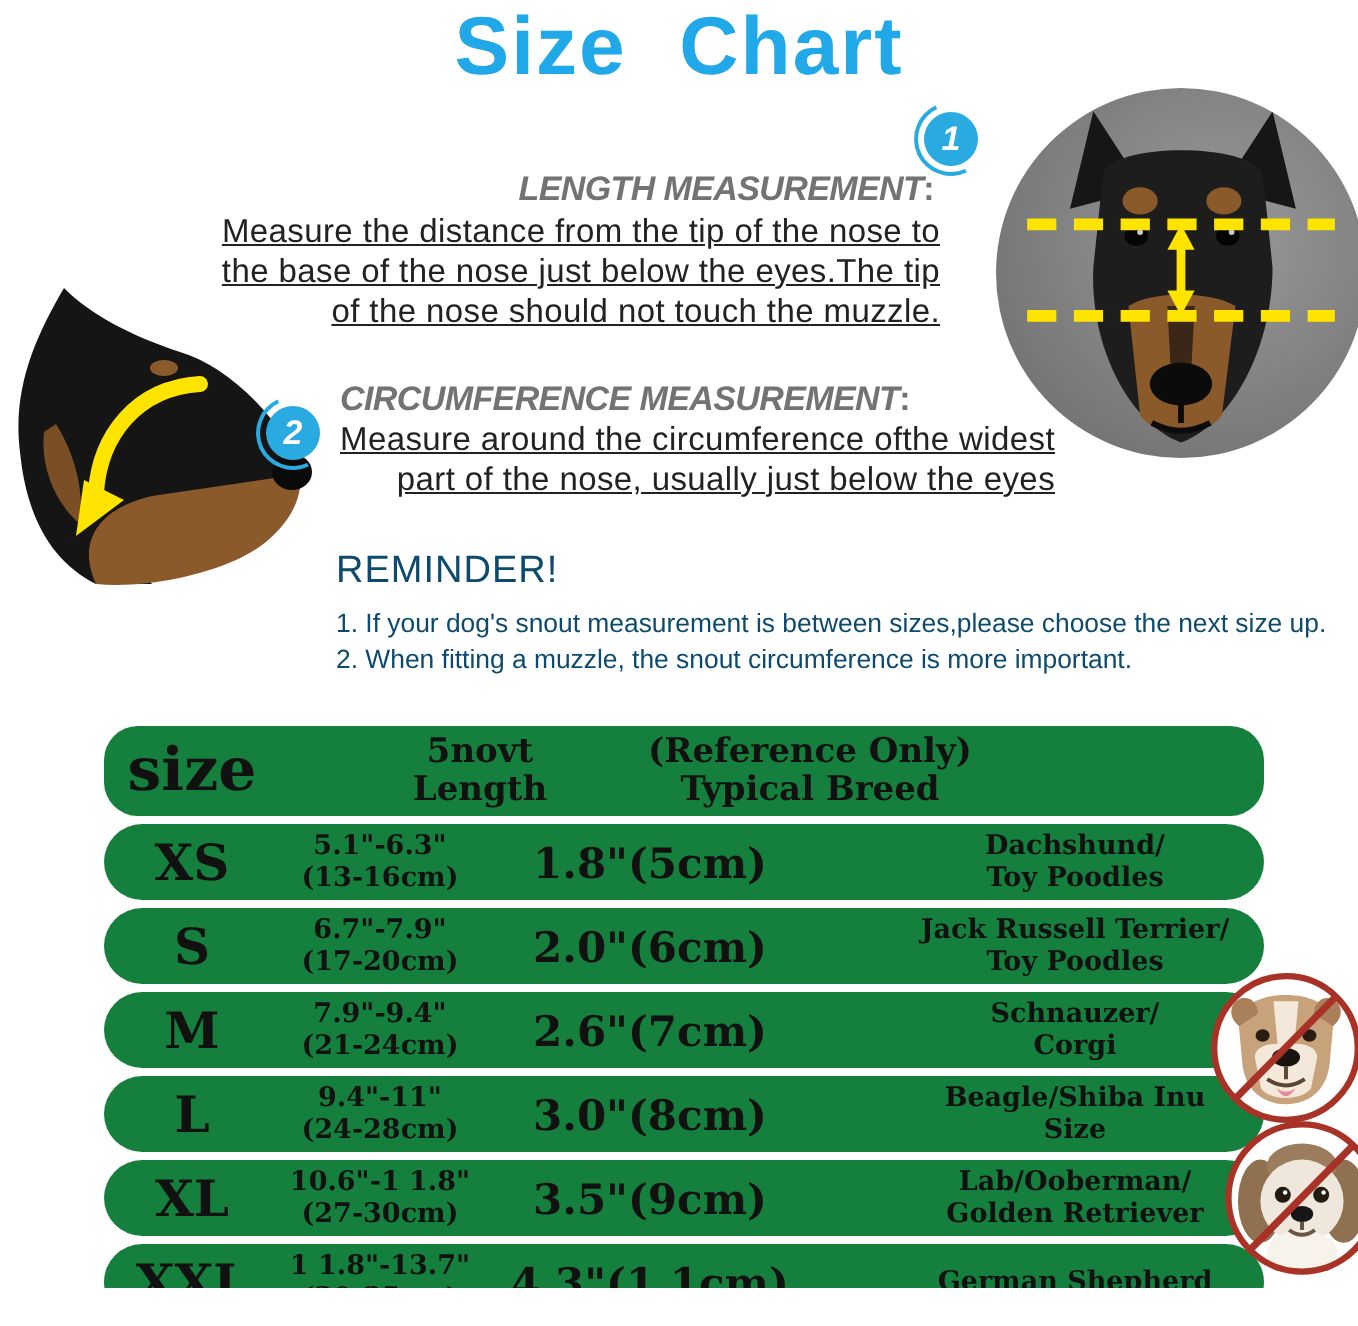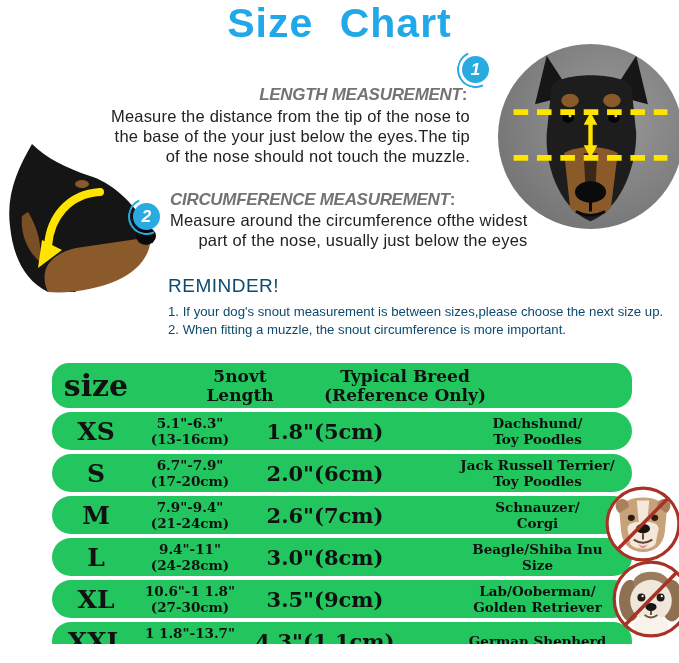--- a/index.html
+++ b/index.html
@@ -32,31 +32,31 @@
   .badge-1 { left:462px; top:56px; }
   .badge-2 { left:133px; top:203px; }
   
   .measure-heading {
     position:absolute; font-style:italic; font-weight:900; font-size:17px;
     color:#737373; letter-spacing:-0.3px; white-space:nowrap;
   }
   .measure-heading .colon { font-style:normal; font-weight:700; }
   .length-heading { top:85px; right:212px; }
   .circ-heading { top:190px; left:170px; }
-  .measure-text { position:absolute; font-size:16.5px; color:#222; line-height:20px; letter-spacing:0.2px; }
+  .measure-text { position:absolute; font-size:16.5px; color:#222; line-height:20px; letter-spacing:0.2px;text-decoration:underline; }
   .length-text { top:106px; right:209px; text-align:right; }
   .circ-text { top:210px; left:170px; text-align:right; }
   
   .reminder { position:absolute; left:168px; top:275px; color:#0c4a6e; }
   .reminder-title { font-size:19px; letter-spacing:0.5px; margin-bottom:6px; }
   .reminder-item { font-size:13.2px; line-height:18px; }
   
   .size-table { position:absolute; left:52px; top:363px; width:580px; }
   .pill {
-    background:#22c55e; border-radius:19px; height:38px; margin-bottom:4px;
+    background:#15803d; border-radius:19px; height:38px; margin-bottom:4px;
     display:flex; align-items:center;
     font-family:"DejaVu Serif", serif; font-weight:bold; color:#111;
   }
   .pill.header { height:45px; border-radius:17px; }
   .cell { display:flex; flex-direction:column; align-items:center; justify-content:center; text-align:center; }
   .cell.c-size   { width:88px;  font-size:25px; }
   .cell.c-circ   { width:100px; font-size:13.5px; line-height:16px; }
   .cell.c-len    { width:170px; font-size:21px; }
   .cell.c-breed  { width:210px; font-size:13.5px; line-height:16.5px; align-items:center; text-align:left; padding-left:45px; }
   .pill.header .c-size  { font-size:30px; }
@@ -122,21 +122,21 @@
 
   <div class="badge badge-1">
     <span>1</span>
   </div>
 
   <div class="measure-heading length-heading">
     <span>LENGTH MEASUREMENT</span><span class="colon">:</span>
   </div>
   <div class="measure-text length-text">
     <div>Measure the distance from the tip of the nose to</div>
-    <div>the base of the your just below the eyes.The tip</div>
+    <div>the base of the nose just below the eyes.The tip</div>
     <div>of the nose should not touch the muzzle.</div>
   </div>
 
   <div class="profile-photo">
     <svg viewBox="0 0 160 152" width="160" height="152">
 
       <path d="M34,2 C20,26 8,52 12,84 C15,114 26,138 50,150 L78,150 C66,136 74,122 94,114 L150,101 L152,88 C134,58 112,40 92,34 C68,26 48,16 34,2 Z" fill="#151515"></path>
 
       <path d="M50,150 C40,128 52,112 78,106 L146,96 L152,102 C150,116 138,130 120,138 C100,147 72,152 50,150 Z" fill="#8a5a2b"></path>
       <path d="M30,70 C40,86 44,104 42,120 C30,110 22,92 24,74 Z" fill="#7a4f26"></path>
@@ -173,22 +173,22 @@
 
   <div class="size-table">
 
     <div class="pill header">
       <div class="cell c-size">size</div>
       <div class="cell c-len">
         <div>5novt</div>
         <div>Length</div>
       </div>
       <div class="cell c-breed">
+        <div>(Reference Only)</div>
         <div>Typical Breed</div>
-        <div>(Reference Only)</div>
       </div>
     </div>
 
     <div class="pill">
       <div class="cell c-size">XS</div>
       <div class="cell c-circ">
         <div>5.1"-6.3"</div>
         <div>(13-16cm)</div>
       </div>
       <div class="cell c-len">1.8"(5cm)</div>

